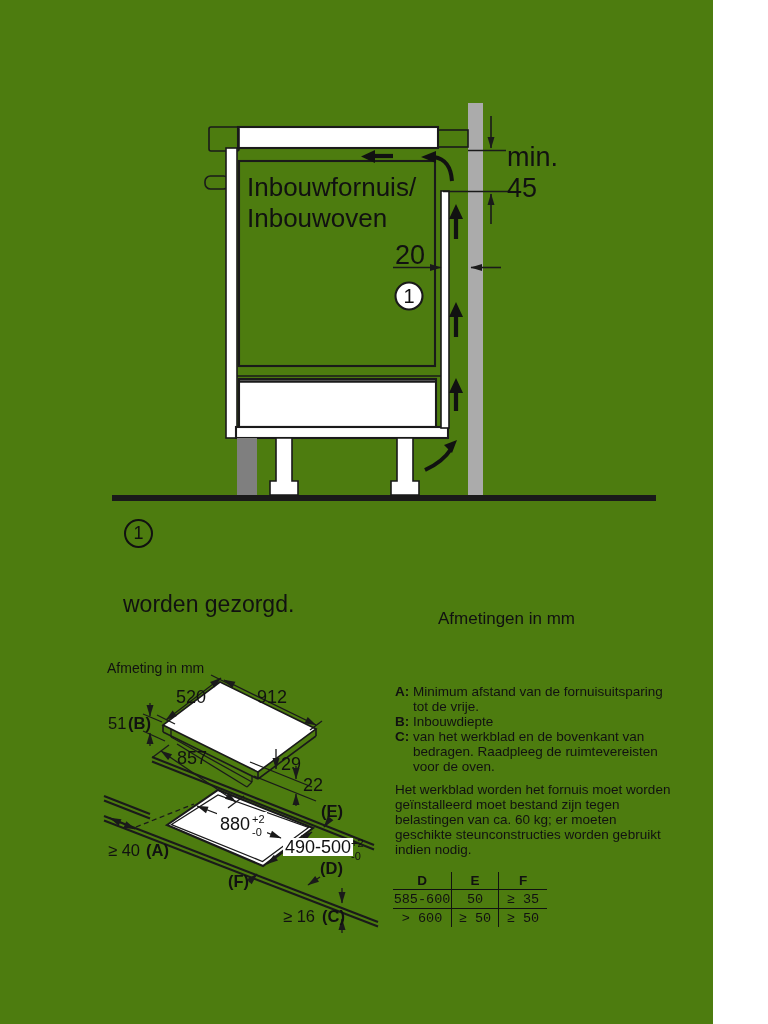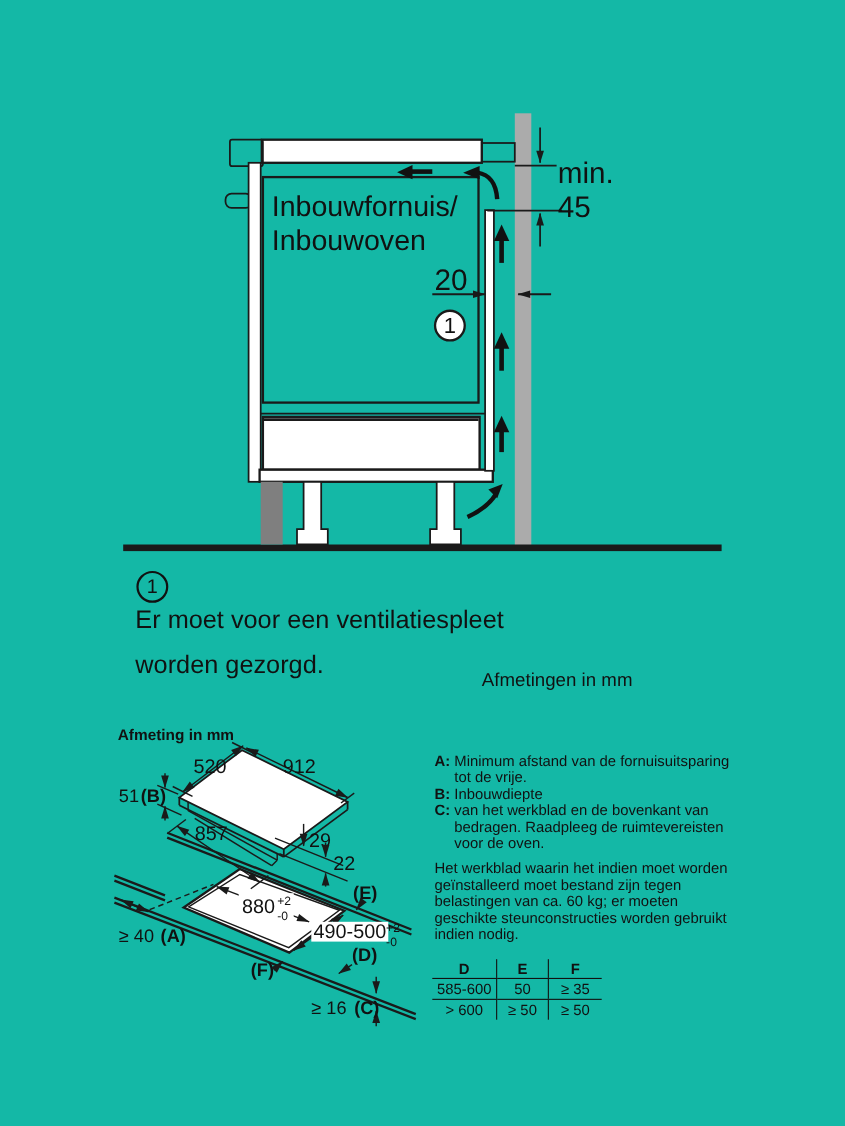--- a/index.html
+++ b/index.html
@@ -1,16 +1,16 @@
 <!DOCTYPE html>
 <html><head>
 <meta charset="utf-8">
 <style>
   html,body{margin:0;padding:0;background:#ffffff;}
-  #page{position:relative;width:768px;height:1024px;background:#14b8a6;overflow:hidden;
+  #page{position:relative;width:713px;height:1024px;background:#4d7c0f;overflow:hidden;
         font-family:"Liberation Sans", sans-serif;color:#111;}
   svg{position:absolute;left:0;top:0;}
   .ln{stroke:#1a1a1a;fill:none;}
   .w1{stroke-width:1.3px;} .w15{stroke-width:1.6px;} .w2{stroke-width:2.1px;} .w25{stroke-width:2.6px;}
   .thick{stroke:#111;stroke-width:4.2px;fill:none;}
   .fillw{fill:#ffffff;}
   .dash{stroke-dasharray:5 3.5;}
   text{fill:#111;}
   .t26{font-size:26px;} .t27{font-size:27px;} .t20{font-size:20px;}
   .t18{font-size:18px;} .t16{font-size:16.5px;} .t11{font-size:11px;}
@@ -21,21 +21,21 @@
   .callout-badge{width:25px;height:25px;border:2.4px solid #111;border-radius:50%;
      display:flex;align-items:center;justify-content:center;font-size:18px;}
   .hob-title{font-size:14px;}
   .legend{width:290px;font-size:13.5px;line-height:15.1px;}
   .lg-row{display:flex;}
   .lg-key{width:18px;font-weight:bold;flex:none;}
   .lg-par{margin-top:7px;}
   table.dims{border-collapse:collapse;font-size:13.5px;}
   table.dims th,table.dims td{text-align:center;font-weight:normal;padding:0;}
   table.dims th{font-weight:bold;height:17px;border-bottom:1.6px solid #111;}
-  table.dims td{height:18px;}
+  table.dims td{height:18px;font-family:Liberation Mono, monospace;}
   table.dims tr.r1 td{border-bottom:1.6px solid #111;}
   table.dims th+th, table.dims td+td{border-left:1.2px solid #111;}
   .cD{width:58px;} .cE{width:46px;} .cF{width:48px;}
 </style>
 </head>
 <body>
 
 <div id="page">
 
 <svg width="768" height="1024" viewBox="0 0 768 1024">
@@ -216,25 +216,24 @@
       <line x1="320" y1="877" x2="308" y2="885" class="ln w1" marker-end="url(#ah)"></line>
       <text x="228" y="887" class="t16 bold">(F)</text>
       <line x1="249" y1="882" x2="257" y2="874" class="ln w1" marker-end="url(#ah)"></line>
     </g>
   </g>
 </svg>
 
 <div class="abs callout-badge" style="left:124px;top:519px;">
   <span>1</span>
 </div>
-<div class="abs note-line" style="left:123px;top:550px;">Er moet voor een ventilatiespleet</div>
 <div class="abs note-line" style="left:123px;top:591px;">worden gezorgd.</div>
 <div class="abs note-line" style="left:438px;top:609px;font-size:17px;">Afmetingen in mm</div>
 
-<div class="abs hob-title" style="left:107px;top:660px;font-weight:bold;">Afmeting in mm</div>
+<div class="abs hob-title" style="left:107px;top:660px;">Afmeting in mm</div>
 
 <div class="abs legend" style="left:395px;top:684px;">
   <div class="lg-row">
     <span class="lg-key">A:</span>
     <span>
       <div>Minimum afstand van de fornuisuitsparing</div>
       <div>tot de vrije.</div>
     </span>
   </div>
   <div class="lg-row">
@@ -245,21 +244,21 @@
   </div>
   <div class="lg-row">
     <span class="lg-key">C:</span>
     <span>
       <div>van het werkblad en de bovenkant van</div>
       <div>bedragen. Raadpleeg de ruimtevereisten</div>
       <div>voor de oven.</div>
     </span>
   </div>
   <div class="lg-par">
-    <div>Het werkblad waarin het indien moet worden</div>
+    <div>Het werkblad worden het fornuis moet worden</div>
     <div>geïnstalleerd moet bestand zijn tegen</div>
     <div>belastingen van ca. 60 kg; er moeten</div>
     <div>geschikte steunconstructies worden gebruikt</div>
     <div>indien nodig.</div>
   </div>
 </div>
 
 <table class="dims abs" style="left:393px;top:872px;">
   <thead>
     <tr>

